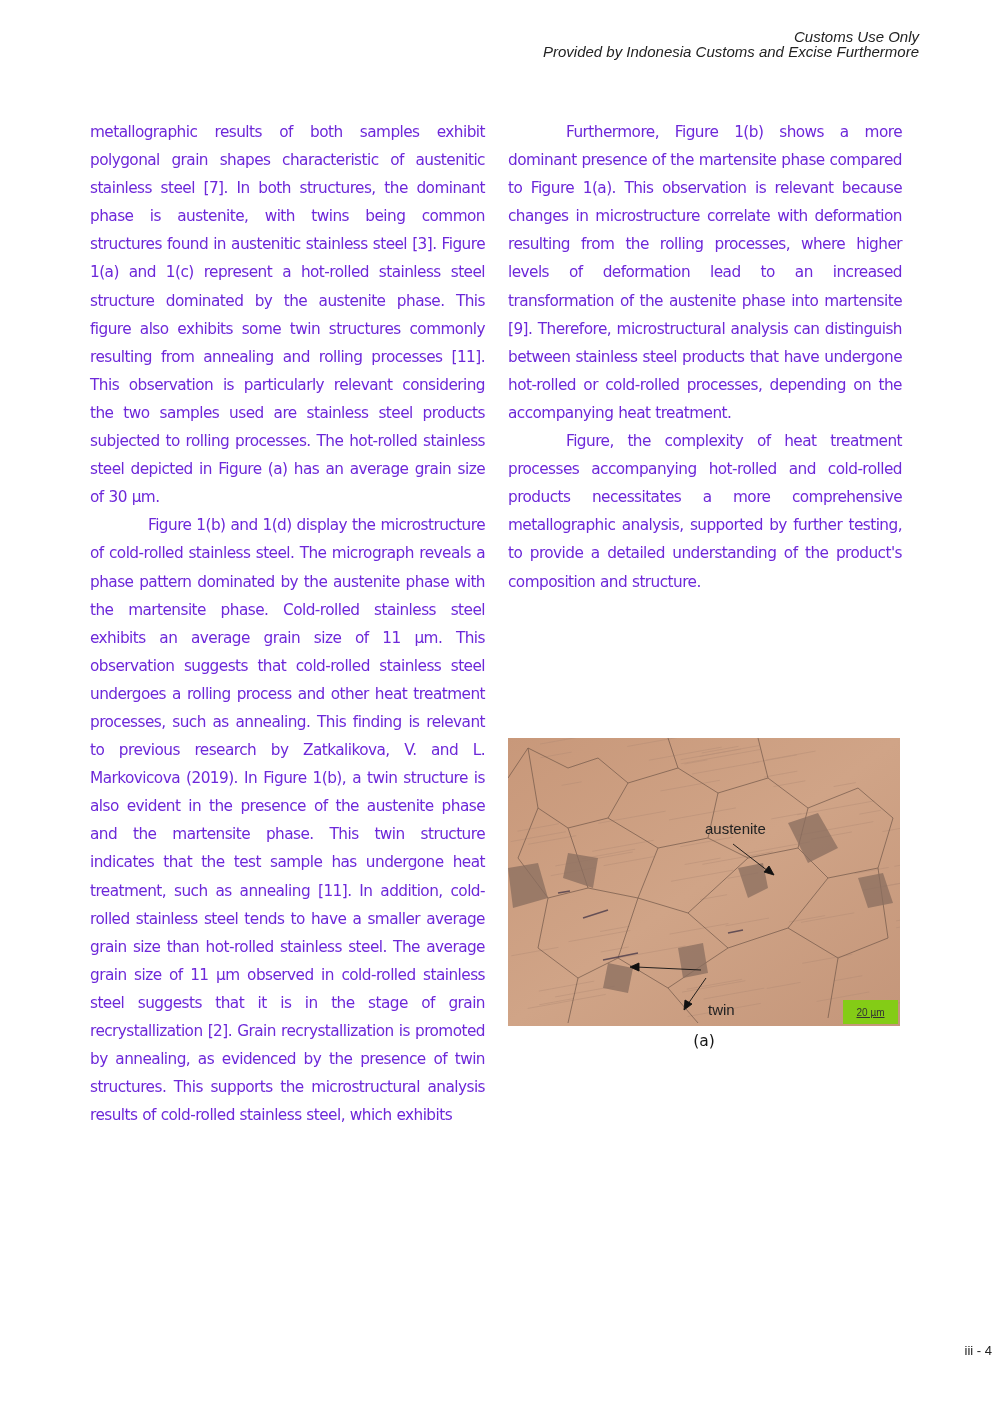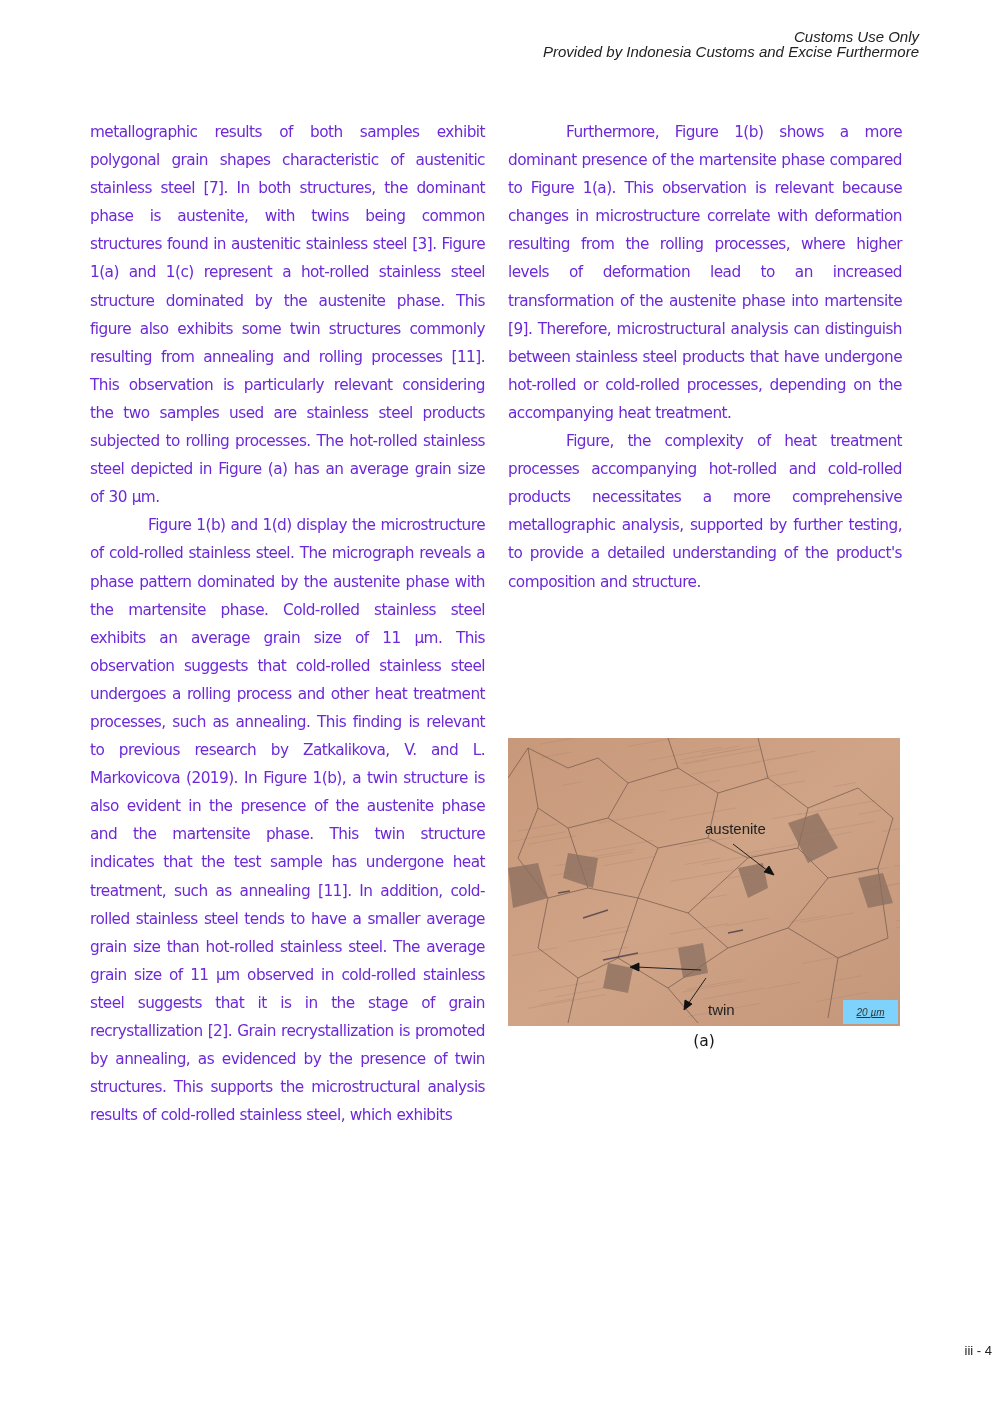--- a/index.html
+++ b/index.html
@@ -6,21 +6,21 @@
   body { width: 992px; height: 1403px; position: relative; overflow: hidden; font-family: "Liberation Sans", sans-serif; color: #111; }
   .header { position: absolute; right: 73px; top: 29px; text-align: right; font-family: "Liberation Sans", sans-serif; font-style: italic; font-size: 15px; line-height: 15px; color: #222; }
   .col { position: absolute; top: 118px; width: 395px; font-family: "DejaVu Sans", sans-serif; font-size: 15.3px; line-height: 28.1px; text-align: justify; color: #6d28d9; letter-spacing: -0.55px; word-spacing: 0.5px; }
   .col p { margin: 0; }
   .col .indent { text-indent: 58px; }
   .left { left: 90px; }
   .right { left: 508px; width: 394px; }
   .figure { position: absolute; left: 508px; top: 738px; width: 392px; height: 288px; overflow: hidden; background: #c99c7e; }
   .figure svg { display: block; }
   .fig-label { position: absolute; font-family: "Liberation Sans", sans-serif; font-size: 15px; color: #222; }
-  .scalebar { position: absolute; right: 2px; bottom: 2px; width: 55px; height: 24px; background: #7dd3fc; font-family: "Liberation Sans", sans-serif; font-size: 10px; color: #333; display: flex; align-items: center; justify-content: center; text-decoration: underline; font-style: italic; }
+  .scalebar { position: absolute; right: 2px; bottom: 2px; width: 55px; height: 24px; background: #84cc16; font-family: "Liberation Sans", sans-serif; font-size: 10px; color: #333; display: flex; align-items: center; justify-content: center; text-decoration: underline; }
   .caption { position: absolute; left: 508px; top: 1032px; width: 392px; text-align: center; font-family: "DejaVu Sans", sans-serif; font-size: 15.5px; color: #161616; }
   .pagenum { position: absolute; left: 0; width: 992px; top: 1343px; text-align: right; font-family: "Liberation Sans", sans-serif; font-size: 13px; color: #222; }
 </style>
 </head>
 <body>
 
 <div class="header">
   <div>Customs Use Only</div>
   <div>Provided by Indonesia Customs and Excise Furthermore</div>
 </div>

